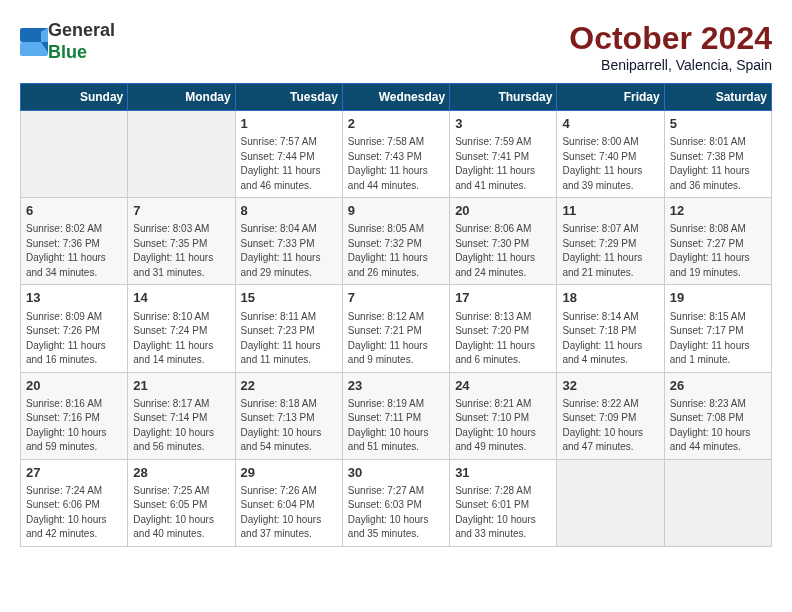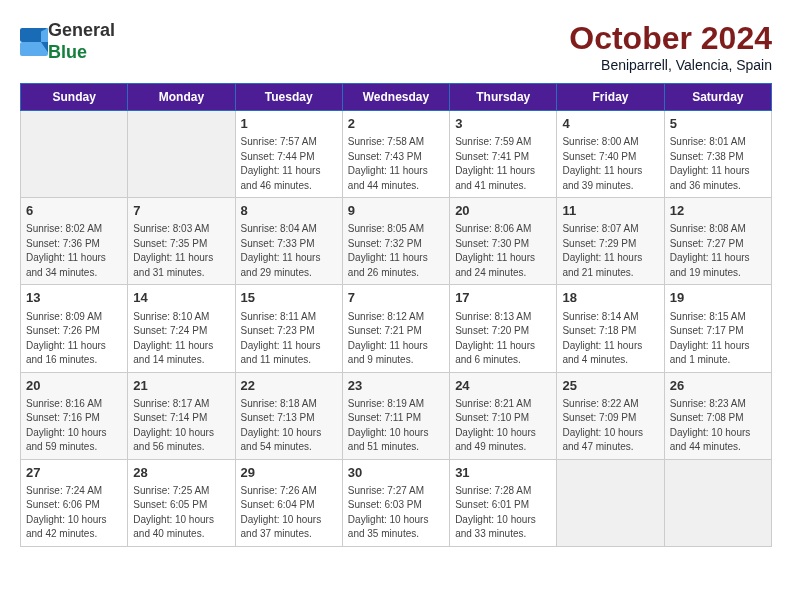--- a/index.html
+++ b/index.html
@@ -44,24 +44,24 @@
     .subtitle {
       font-size: 14px;
       color: #0f172a;
     }
     table {
       width: 100%;
       border-collapse: collapse;
       font-size: 11px;
     }
     thead tr th {
-      background-color: #4c1d95;
+      background-color: #0c4a6e;
       color: #fff;
       padding: 6px 4px;
-      text-align: center;
+      text-align: right;
       font-size: 12px;
       font-weight: bold;
       border: 1px solid #2a6bbf;
     }
     tbody tr td {
       vertical-align: top;
       padding: 4px 5px;
       border: 1px solid #ccc;
       min-height: 70px;
       width: 14.28%;
@@ -223,21 +223,21 @@
         </td>
         <td>
           <span class="day-num">23</span>
           <div class="day-info">Sunrise: 8:19 AM<br>Sunset: 7:11 PM<br>Daylight: 10 hours and 51 minutes.</div>
         </td>
         <td>
           <span class="day-num">24</span>
           <div class="day-info">Sunrise: 8:21 AM<br>Sunset: 7:10 PM<br>Daylight: 10 hours and 49 minutes.</div>
         </td>
         <td>
-          <span class="day-num">25</span>
+          <span class="day-num">32</span>
           <div class="day-info">Sunrise: 8:22 AM<br>Sunset: 7:09 PM<br>Daylight: 10 hours and 47 minutes.</div>
         </td>
         <td>
           <span class="day-num">26</span>
           <div class="day-info">Sunrise: 8:23 AM<br>Sunset: 7:08 PM<br>Daylight: 10 hours and 44 minutes.</div>
         </td>
       </tr>
       <tr>
         <td>
           <span class="day-num">27</span>

